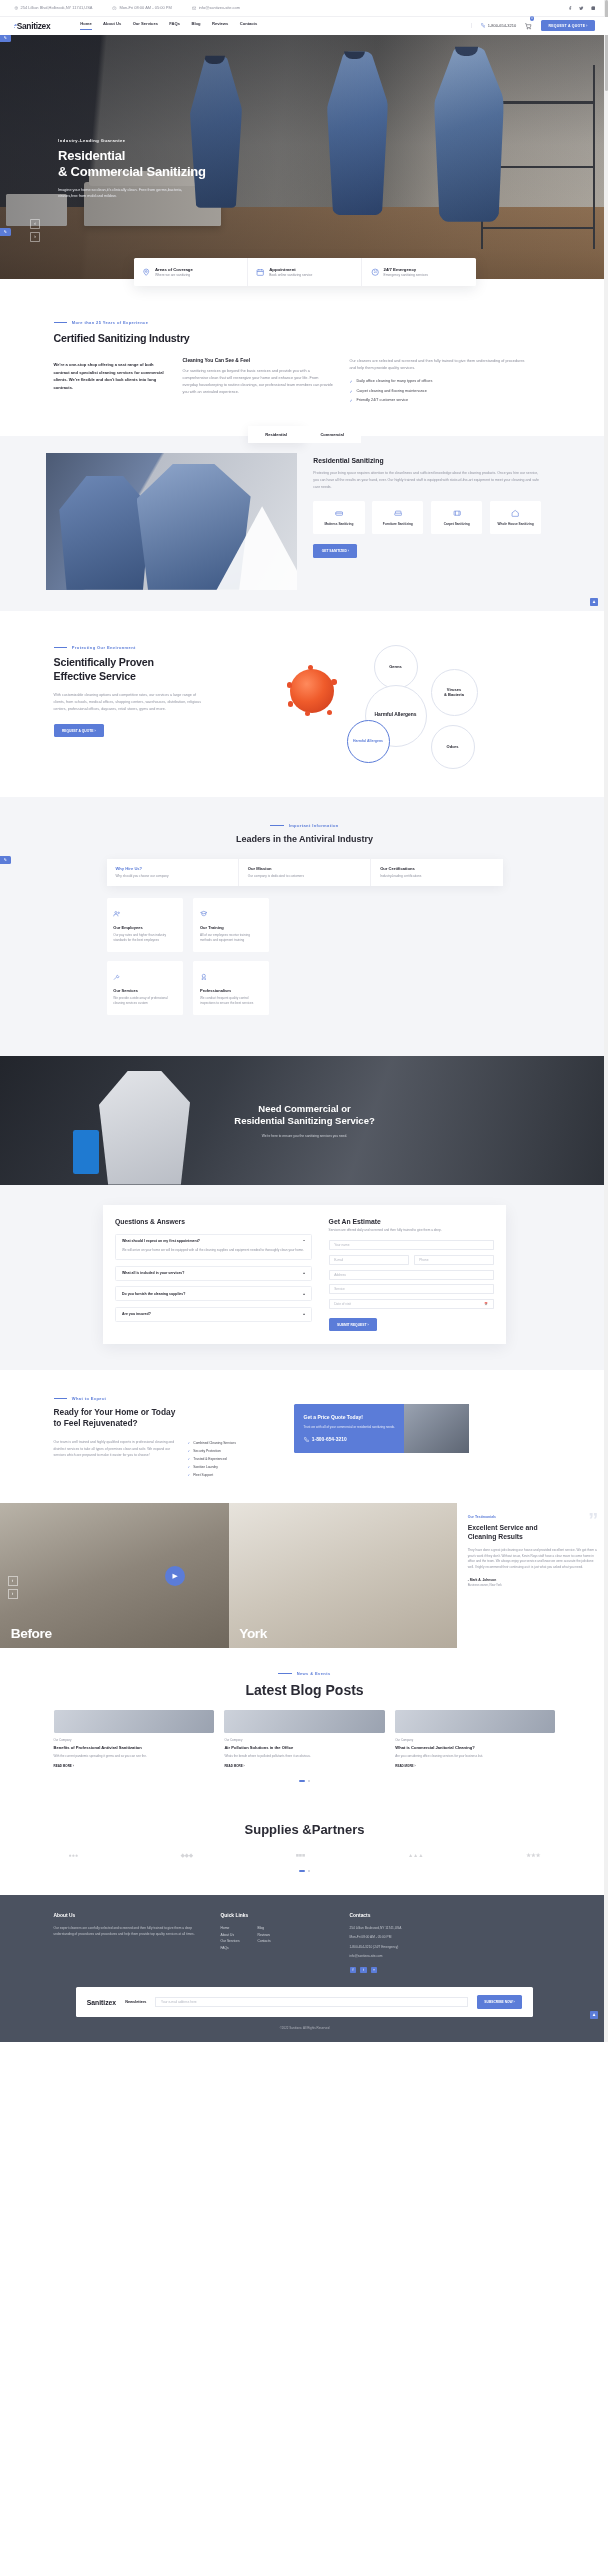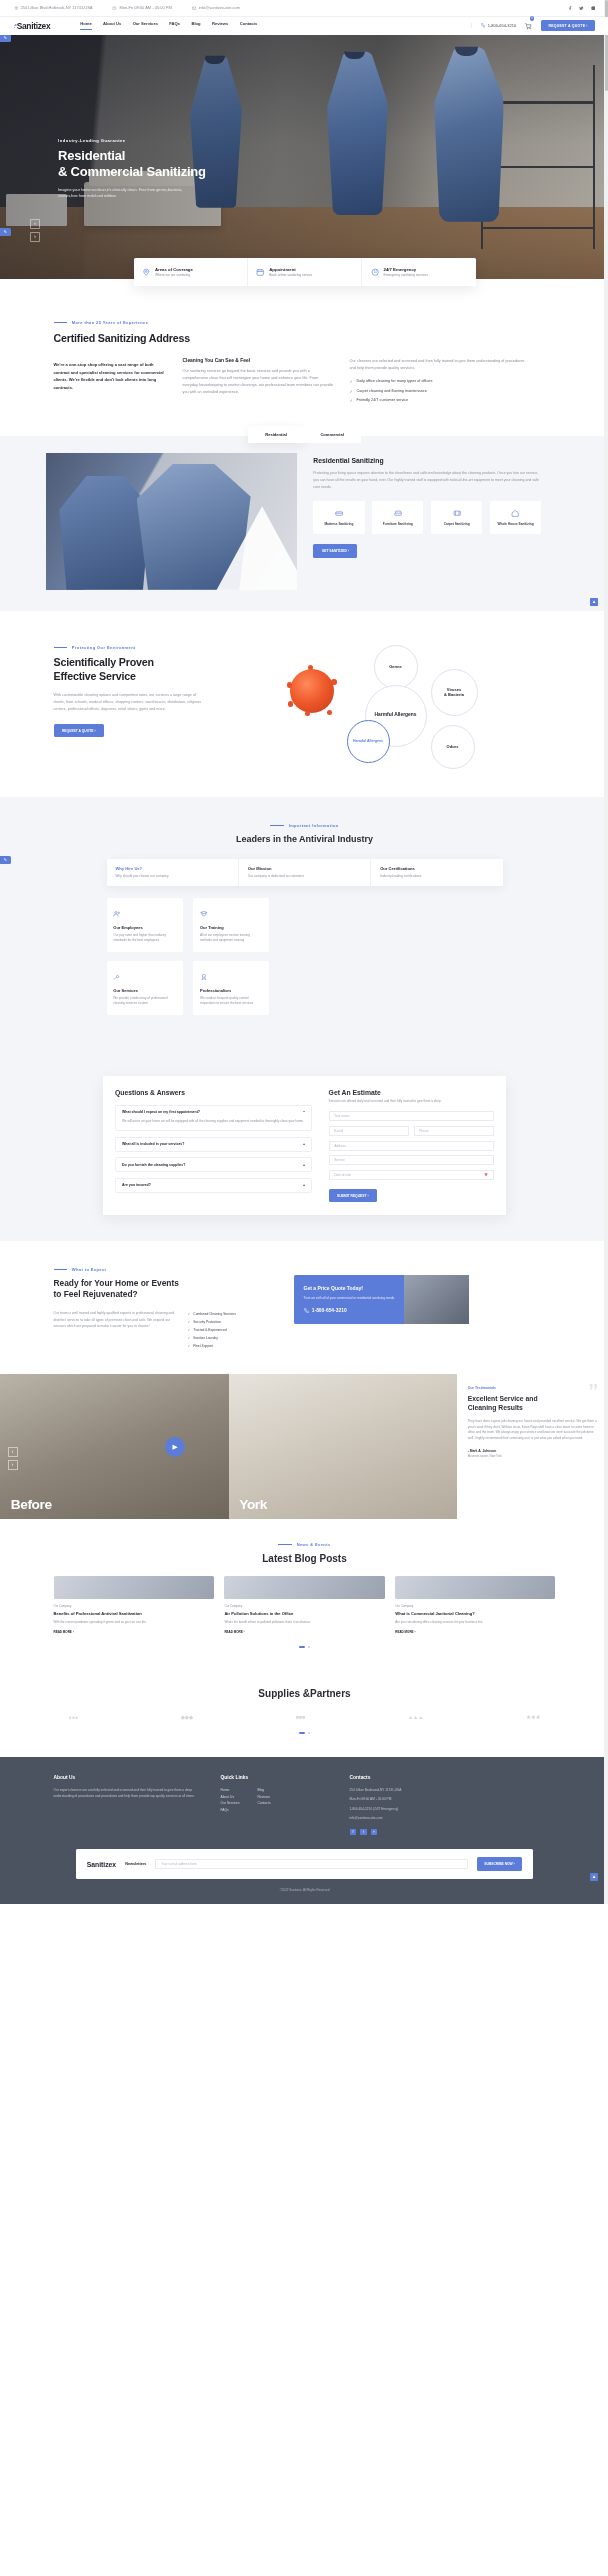--- a/index.html
+++ b/index.html
@@ -192,35 +192,35 @@
   .ba .arrows span{width:10px;height:10px;border:0.8px solid rgba(255,255,255,.5);color:#fff;font-size:4.6px;display:flex;align-items:center;justify-content:center;}
   .ba .right { width:152px; background:#fff; padding:12px 10.7px; position:relative;}
   .ba .right .k { font-size:3.5px; color:#5b7cd8; font-weight:bold;}
   .ba .right h3 { font-size:6.8px; font-weight:bold; line-height:1.32; margin-top:4.6px;}
   .ba .right p { font-size:3.1px; color:#9093a0; line-height:1.85; margin-top:6px;}
   .ba .right .who { font-size:3.3px; font-weight:bold; margin-top:6.8px;}
   .ba .quote { position:absolute; right:10.7px; top:9px; font-size:20px; color:#e4e7ef; font-weight:bold; line-height:.8;}
 
   
   .blog { padding:23px 0 20px; text-align:center;}
-  .blog h2 { font-size:10px; font-weight:bold; margin-top:5.3px;}
+  .blog h2 { font-size:14px; font-weight:bold; margin-top:5.3px;}
   .bgrid { display:flex; gap:10.7px; margin-top:12px; }
   .bcard { flex:1; text-align:left;}
   .bcard .im { height:23px; background:linear-gradient(120deg,#cdd2db,#9aa2b0); border-radius:1.5px;}
   .bcard .meta{font-size:2.9px;color:#9093a0;margin-top:5.3px;}
   .bcard h4{font-size:4.1px;font-weight:bold;line-height:1.4;margin-top:3px;color:#23232d;}
   .bcard p{font-size:3px;color:#9093a0;line-height:1.8;margin-top:3px;}
   .bcard .rm{font-size:3px;font-weight:bold;color:#23232d;margin-top:4.6px;}
   .dots-nav{display:flex;gap:3px;justify-content:center;margin-top:12px;}
   .dots-nav i{width:2.3px;height:2.3px;border-radius:50%;background:#c9cdd8;display:block;}
   .dots-nav i.on{background:#5b7cd8;width:6px;border-radius:1.5px;}
 
   
   .partners { padding:20px 0 23px; text-align:center;}
-  .partners h2 { font-size:10px; font-weight:bold;}
+  .partners h2 { font-size:13px; font-weight:bold;}
   .plogos { display:flex; justify-content:space-between; margin-top:15px; padding:0 15px; opacity:.28;}
   .plogos div { font-size:5.3px; font-weight:bold; color:#6a6d79;}
 
   
   .footer { background:#4b5260; color:#d5d8de; padding:18px 0 12px;}
   .fcols { display:flex; gap:15px;}
   .fcols .fc1{width:152px;} .fcols .fc2{width:114px;} .fcols .fc3{flex:1;}
   .footer h4 { font-size:4.9px; font-weight:bold; color:#fff; margin-bottom:6.8px;}
   .footer p { font-size:3.2px; line-height:1.95; color:#bfc3cb;}
   .footer ul{list-style:none;display:flex;gap:18px;}
@@ -370,21 +370,21 @@
           </svg></span>
       <div>
           <div class="ft">24/7 Emergency</div>
       <div class="fs">Emergency sanitizing services</div>
         </div>
     </div>
   </div>
 
   <div class="container about">
     <div class="kicker">More than 25 Years of Experience</div>
-    <div class="h2" style="margin-top:7.6px">Certified Sanitizing Address</div>
+    <div class="h2" style="margin-top:7.6px">Certified Sanitizing Industry</div>
     <div class="cols">
       <div class="c1">We're a one-stop shop offering a vast range of both contract and specialist cleaning services for commercial clients. We're flexible and don't lock clients into long contracts.</div>
       <div class="c2">
         <h4>Cleaning You Can See &amp; Feel</h4>
         <p>Our sanitizing services go beyond the basic services and provide you with a comprehensive clean that will reenergize your home and enhance your life. From everyday housekeeping to routine cleanings, our professional team members can provide you with an unrivaled experience.</p>
       </div>
       <div class="c3">
         <p>Our cleaners are selected and screened and then fully trained to give them understanding of procedures and help them provide quality services.</p>
         <ul>
           <li>
@@ -544,20 +544,32 @@
                 <circle cx="12" cy="9" r="5"></circle>
                 <path d="M8 14l-1.5 7L12 18l5.5 3L16 14"></path>
               </svg></div>
           <div class="t">Professionalism</div>
           <div class="s">We conduct frequent quality control inspections to ensure the best services</div>
         </div>
       </div>
     </div>
   </div>
 
+  <div class="cta">
+    <div class="bg"></div>
+    <div class="tank"></div>
+    <div class="sui"></div>
+    <div style="position:relative;z-index:3">
+      <h2>
+        <div>Need Commercial or</div>
+        <div>Residential Sanitizing Service?</div>
+      </h2>
+      <p>We're here to ensure you the sanitizing services you need.</p>
+    </div>
+  </div>
 
   <div class="faqsec">
     <div class="faqwrap">
       <div class="faqL">
         <h3>Questions &amp; Answers</h3>
         <div class="q">
           <div class="qh">
               <span>What should I expect on my first appointment?</span>
               <span>−</span>
             </div>
@@ -600,21 +612,21 @@
           </div>
         <button class="fsubmit"><span>SUBMIT REQUEST</span> ›</button>
       </div>
     </div>
   </div>
 
   <div class="container ready">
     <div class="l">
       <div class="kicker">What to Expect</div>
       <h2>
-        <div>Ready for Your Home or Events</div>
+        <div>Ready for Your Home or Today</div>
         <div>to Feel Rejuvenated?</div>
       </h2>
       <div class="cols2">
         <p>Our team is well trained and highly qualified experts in professional cleaning and disinfect services to take all types of premises clean and safe. We expand our services which are prepared to make it easier for you to choose!</p>
         <ul style="margin-top:9px">
           <li>
               <span class="ck">✓</span>
               <span>Combined Cleaning Services</span>
             </li>
           <li>

